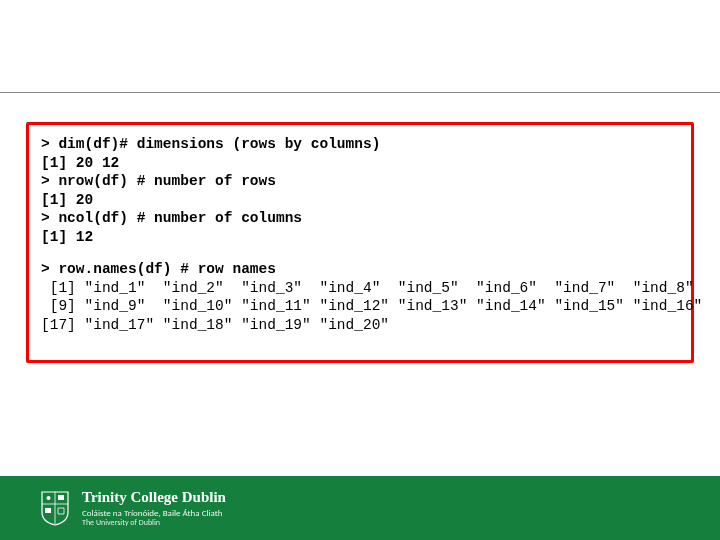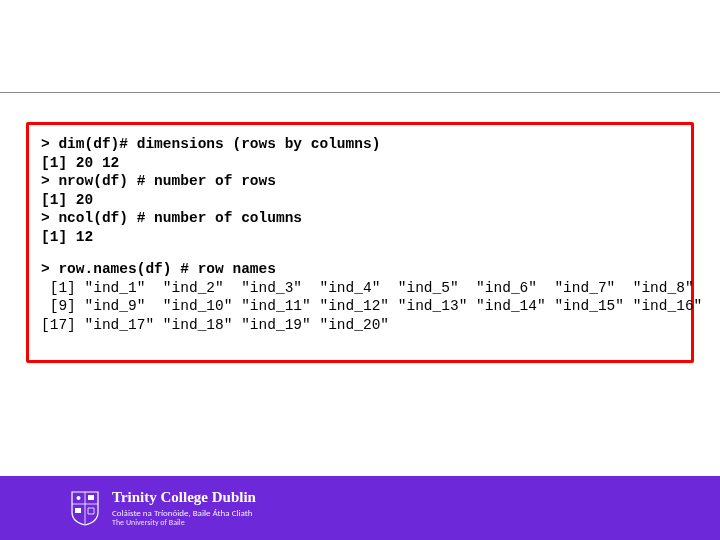--- a/index.html
+++ b/index.html
@@ -5,21 +5,21 @@
   * { margin: 0; padding: 0; box-sizing: border-box; }
   html, body { width: 720px; height: 540px; background: #fff; font-family: Calibri, Arial, sans-serif; overflow: hidden; }
   .slide { position: relative; width: 720px; height: 540px; }
   .title { position: absolute; top: 22px; left: 54px; font-size: 26px; font-weight: 700; color: #000; }
   .hr { position: absolute; top: 92px; left: 0; width: 720px; height: 1px; background: #888; }
   .codebox { position: absolute; top: 122px; left: 26px; width: 668px; border: 3px solid #f80000; border-radius: 2px; background: #fff; padding: 10px 20px 14px 12px; }
   .mono { font-family: "Courier New", Courier, monospace; font-size: 14.5px; line-height: 1.28; white-space: pre; color: #000; }
   .bold { font-weight: 700; }
   .block { margin-bottom: 14px; }
   .block:last-child { margin-bottom: 12px; }
-  .footer { position: absolute; left: 0; bottom: 0; width: 720px; height: 64px; background: #6d28d9; display: flex; align-items: center; padding-left: 70px; gap: 12px; }
+  .footer { position: absolute; left: 0; bottom: 0; width: 720px; height: 64px; background: #15803d; display: flex; align-items: center; padding-left: 40px; gap: 12px; }
   .crest { width: 30px; height: 36px; display: flex; align-items: center; justify-content: center; }
   .crest svg { display: block; }
   .ftext { color: #fff; display: flex; flex-direction: column; line-height: 1.1; }
   .ftext .main { font-family: Georgia, 'Times New Roman', serif; font-size: 15px; font-weight: 600; }
   .ftext .sub1 { font-size: 9px; opacity: 0.92; margin-top: 2px; }
   .ftext .sub2 { font-size: 8px; opacity: 0.85; }
 </style>
 </head>
 <body>
 
@@ -49,16 +49,16 @@
         <line x1="2" y1="14" x2="28" y2="14" stroke="#fff" stroke-width="0.8"></line>
         <circle cx="8.5" cy="8" r="2" fill="#fff"></circle>
         <rect x="18" y="5" width="6" height="5" fill="#fff"></rect>
         <rect x="5" y="18" width="6" height="5" fill="#fff"></rect>
         <path d="M18 18 h6 v6 h-6 z" fill="none" stroke="#fff" stroke-width="0.8"></path>
       </svg>
     </div>
     <div class="ftext">
       <div class="main">Trinity College Dublin</div>
       <div class="sub1">Coláiste na Tríonóide, Baile Átha Cliath</div>
-      <div class="sub2">The University of Baile</div>
+      <div class="sub2">The University of Dublin</div>
     </div>
   </div>
 </div>
 
 </body></html>

